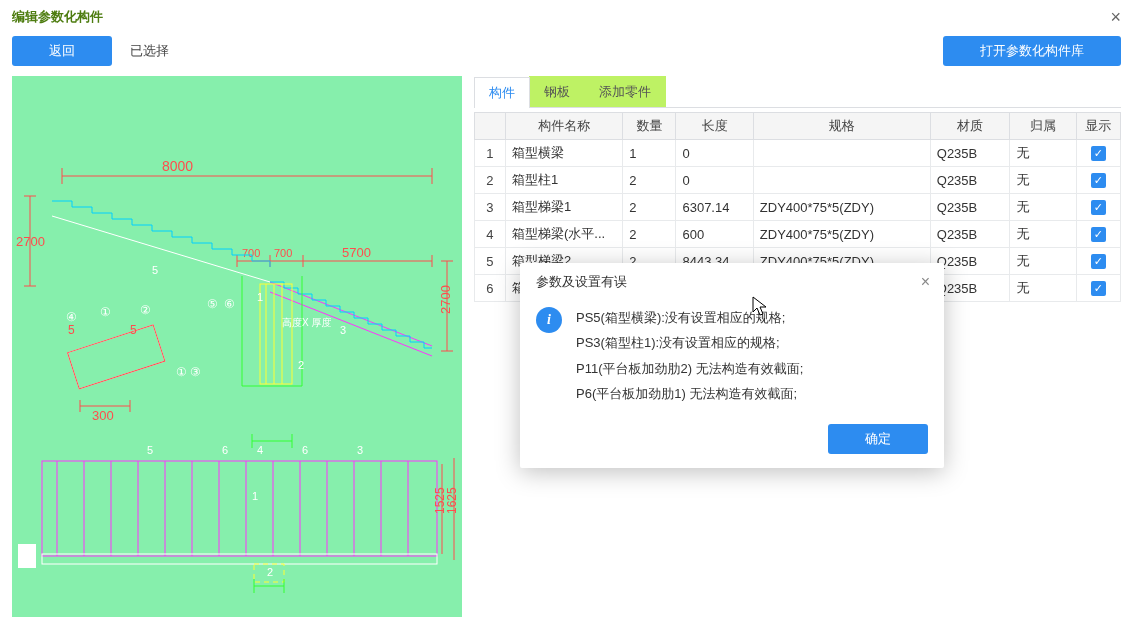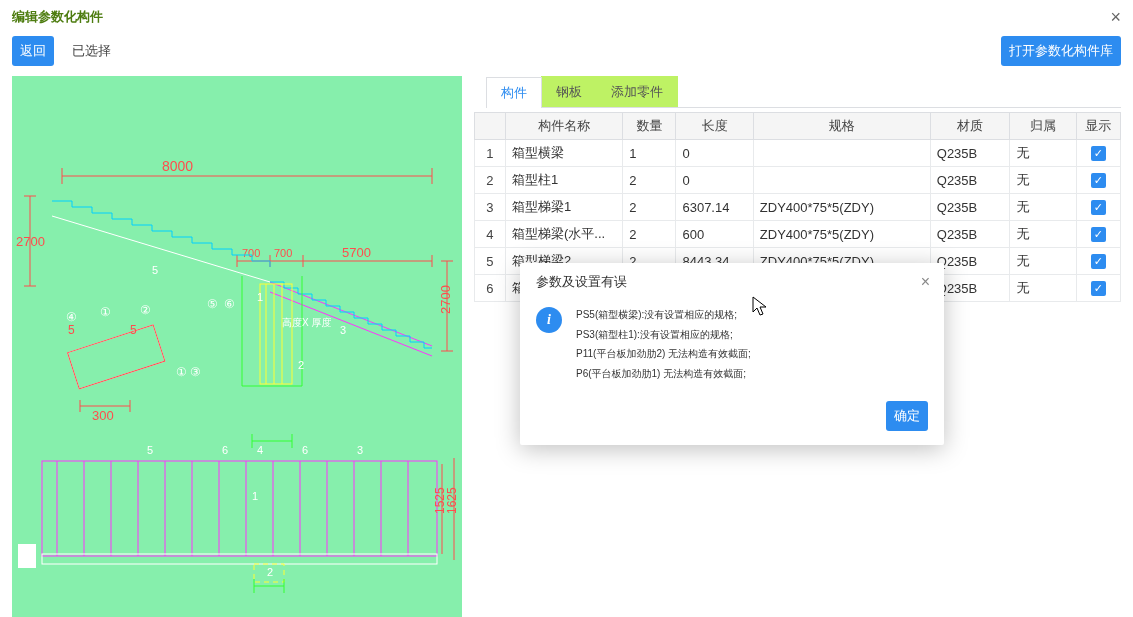--- a/index.html
+++ b/index.html
@@ -30,21 +30,21 @@
     display: flex;
     align-items: center;
     justify-content: space-between;
     padding: 4px 12px 10px 12px;
   }
   .toolbar-left { display: flex; align-items: center; gap: 18px; }
   .btn-primary {
     background: #2d8cf0;
     color: #fff;
     border: none;
-    padding: 6px 8px;
+    padding: 6px 37px;
     border-radius: 3px;
     font-size: 13px;
     cursor: pointer;
     font-family: Liberation Mono, monospace;
   }
   .toolbar-text { color: #444; }
   .main {
     display: flex;
     padding: 0 12px;
     gap: 12px;
@@ -54,21 +54,20 @@
     height: 576px;
     background: #86efac;
     position: relative;
     flex-shrink: 0;
   }
   .canvas-area svg { display: block; }
   .right-panel { flex: 1; }
   .tabs {
     display: flex;
     border-bottom: 1px solid #dcdee2;
-    margin-left: 12px;
   }
   .tab {
     padding: 6px 14px;
     border: 1px solid transparent;
     border-bottom: none;
     cursor: pointer;
     color: #555;
     background: #bef264;
     margin-right: -1px;
     font-size: 13px;
@@ -148,21 +147,21 @@
     display: flex;
     align-items: center;
     justify-content: center;
     font-weight: bold;
     flex-shrink: 0;
     font-family: Georgia, serif;
     font-style: italic;
     font-size: 14px;
     margin-top: 2px;
   }
-  .modal-lines { font-size: 10px; color: #333; line-height: 1.95; }
+  .modal-lines { font-size: 13px; color: #333; line-height: 1.95; }
   .modal-footer {
     display: flex;
     justify-content: flex-end;
     padding: 8px 16px 14px 16px;
   }
   .cursor {
     position: absolute;
     left: 752px;
     top: 296px;
     pointer-events: none;

